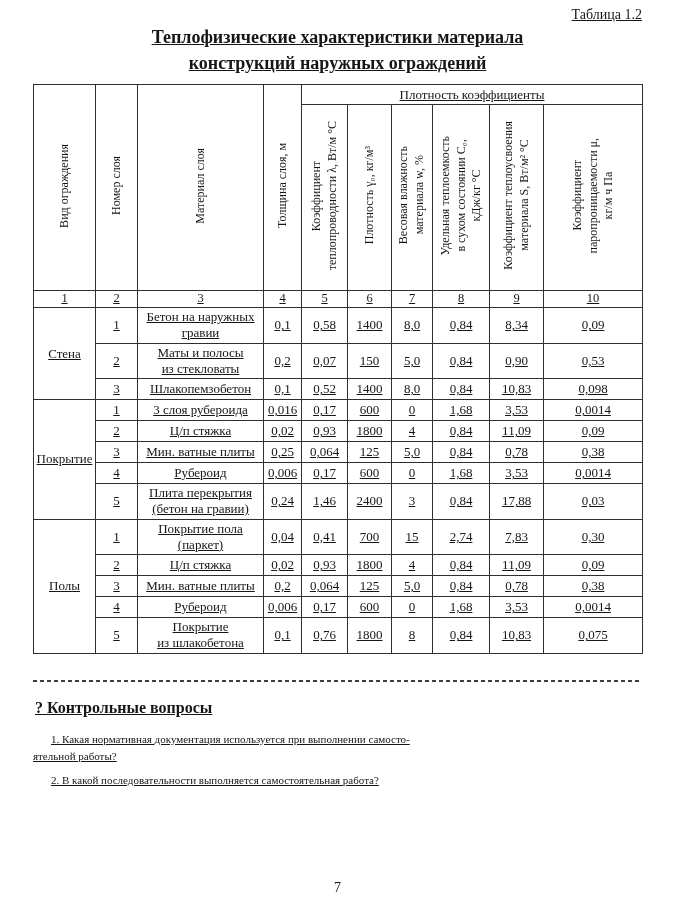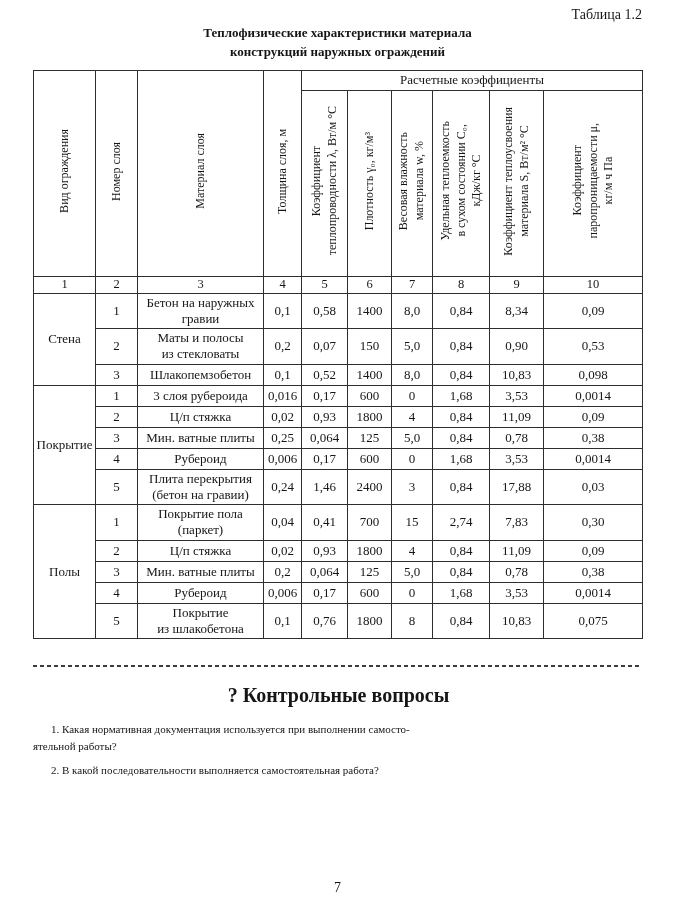--- a/index.html
+++ b/index.html
@@ -1,44 +1,44 @@
 <!DOCTYPE html>
 <html><head>
 <meta charset="utf-8">
 <style>
   * { margin:0; padding:0; box-sizing:border-box; }
   html, body { background:#ffffff; }
   body {
     width:675px; height:924px; position:relative; overflow:hidden;
     font-family:"Liberation Serif", serif; color:#161616;
   }
-  .page { padding:7px 33px 0 33px; }
+  .page { padding:7px 33px 0 33px;text-decoration:underline; }
   .table-label { text-align:right; font-size:14px; }
-  .doc-title { text-align:center; font-size:13px; font-weight:bold; line-height:1.45; margin:1px 0 8px; }
+  .doc-title { text-align:center; font-size:18px; font-weight:bold; line-height:1.45; margin:1px 0 8px; }
 
   table.props { border-collapse:collapse; width:609px; table-layout:fixed; }
   .props th, .props td {
     border:1px solid #2e2e2e; font-weight:normal; text-align:center;
     vertical-align:middle; font-size:13px; padding:1px 2px;
     white-space:pre-line; line-height:1.25;
   }
   .group-h { height:20px; font-size:13.5px; }
   .vh { height:186px; }
   .vert {
     writing-mode:vertical-rl; transform:rotate(180deg); display:inline-block;
     white-space:pre-line; font-size:12px; line-height:1.3;
   }
   .num-row th { height:17px; font-size:12.5px; padding:0 2px; }
   tbody td { height:21px; }
 
   .divider {
     height:2px; margin:26px 0 17px;
     background:repeating-linear-gradient(90deg,#3c3c3c 0 4px, transparent 4px 7px);
   }
-  .q-heading { font-size:20px; font-weight:bold; margin:0 0 14px 2px;text-align:center; }
+  .q-heading { font-size:16px; font-weight:bold; margin:0 0 14px 2px; }
   .q { font-size:11px; line-height:1.55; text-indent:18px; margin-bottom:7px; white-space:pre-line; }
   .page-number { position:absolute; left:0; bottom:28px; width:100%; text-align:center; font-size:14px; }
 </style>
 </head>
 <body>
 
 <div class="page">
   <div class="table-label">Таблица 1.2</div>
   <div class="doc-title">
     <span>Теплофизические характеристики материала</span><br>
@@ -57,21 +57,21 @@
         <col style="width:57px">
       <col style="width:54px">
         <col style="width:99px">
     </colgroup>
     <thead>
       <tr>
         <th rowspan="2" class="vh"><span class="vert">Вид ограждения</span></th>
         <th rowspan="2" class="vh"><span class="vert">Номер слоя</span></th>
         <th rowspan="2" class="vh"><span class="vert">Материал слоя</span></th>
         <th rowspan="2" class="vh"><span class="vert">Толщина слоя, м</span></th>
-        <th colspan="6" class="group-h">Расчетные коэффициенты</th>
+        <th colspan="6" class="group-h">Плотность коэффициенты</th>
       </tr>
       <tr>
         <th class="vh"><span class="vert">Коэффициент
 теплопроводности λ, Вт/м °С</span></th>
         <th class="vh"><span class="vert">Плотность γ₀, кг/м³</span></th>
         <th class="vh"><span class="vert">Весовая влажность
 материала w, %</span></th>
         <th class="vh"><span class="vert">Удельная теплоемкость
 в сухом состоянии С₀,
 кДж/кг °С</span></th>

